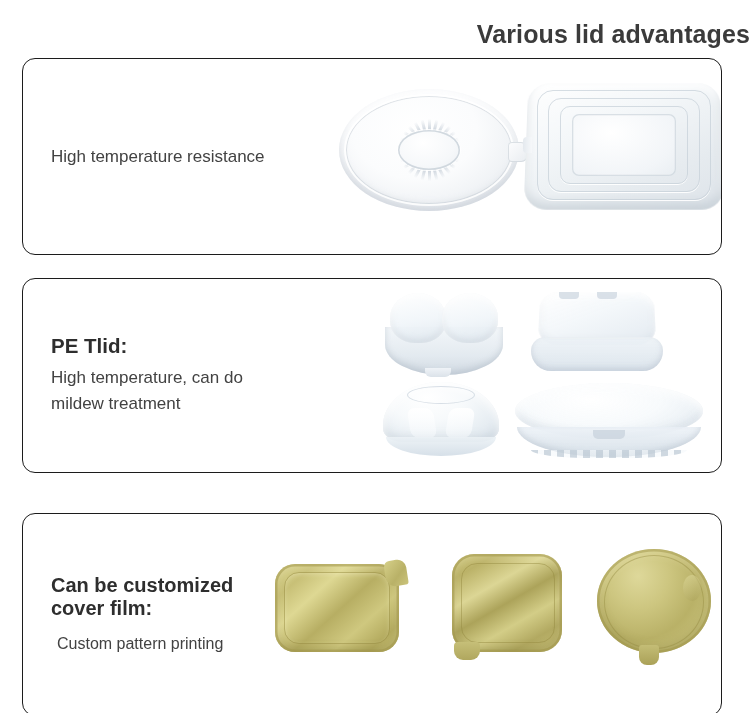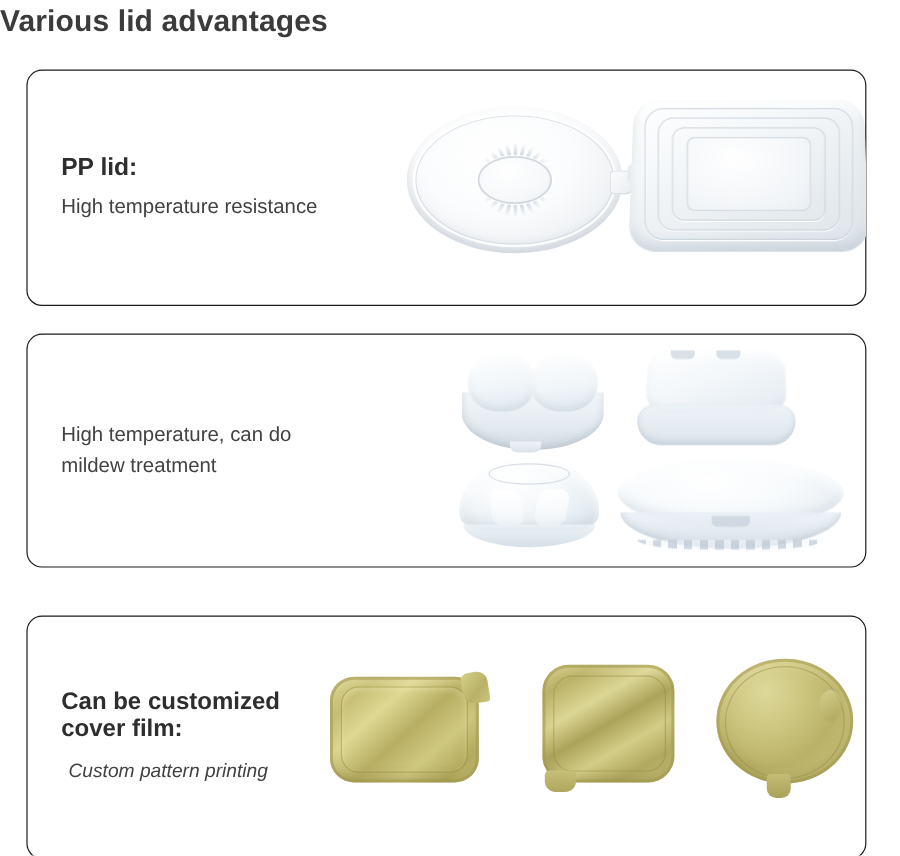--- a/index.html
+++ b/index.html
@@ -13,24 +13,24 @@
     height: 713px;
     font-family: "Liberation Sans", sans-serif;
     color: #3a3a3a;
     overflow: hidden;
     position: relative;
   }
 
   
   .page-title {
     position: absolute;
-    top: 4px;
+    top: 20px;
     left: 0;
     width: 750px;
-    text-align: left;
+    text-align: right;
     font-size: 25px;
     font-weight: bold;
     color: #3b3b3b;
     letter-spacing: 0.1px;
   }
 
   
   .panel {
     position: absolute;
     left: 22px;
@@ -61,21 +61,21 @@
     white-space: pre-line;
   }
   .panel-sub {
     font-size: 17px;
     font-weight: normal;
     color: #424242;
     line-height: 1.55;
     white-space: pre-line;
   }
   #panel-2 .panel-heading { font-size: 20px; margin-bottom: 11px; }
-  #panel-2 .panel-sub { font-size: 16px; padding-left: 6px; font-style: italic; }
+  #panel-2 .panel-sub { font-size: 16px; padding-left: 6px; }
 
   .panel-art {
     position: absolute;
     right: 0;
     top: 0;
     bottom: 0;
     left: 300px;
   }
   .art-item { position: absolute; }
 
@@ -351,21 +351,20 @@
     background: linear-gradient(160deg, rgba(226,221,160,0.55), rgba(150,140,68,0.25));
   }
 </style>
 </head>
 <body>
 
 <div class="page-title">Various lid advantages</div>
 
 <section class="panel" id="panel-0">
   <div class="panel-text">
-    <div class="panel-heading">PP lid:</div>
     <div class="panel-sub">High temperature resistance</div>
   </div>
 
   <div class="panel-art">
 
     <div class="art-item pp-round" style="left: 16px; top: 30px;">
       <div class="disc"></div>
       <div class="rim"></div>
       <div class="ribs" id="pp-ribs">
           <div class="rib" style="transform: rotate(0deg) translateY(-17px) scaleY(0.62);"></div>
@@ -406,20 +405,21 @@
       <div class="groove g3"></div>
       <div class="plate"></div>
       <div class="nub"></div>
     </div>
 
   </div>
 </section>
 
 <section class="panel" id="panel-1">
   <div class="panel-text">
+    <div class="panel-heading">PE Tlid:</div>
     <div class="panel-sub">High temperature, can do
 mildew treatment</div>
   </div>
 
   <div class="panel-art">
 
     <div class="art-item pe-heart" style="left: 60px; top: 12px;">
       <div class="base"></div>
       <div class="dome">
         <div class="lobe lobe-l"></div>

